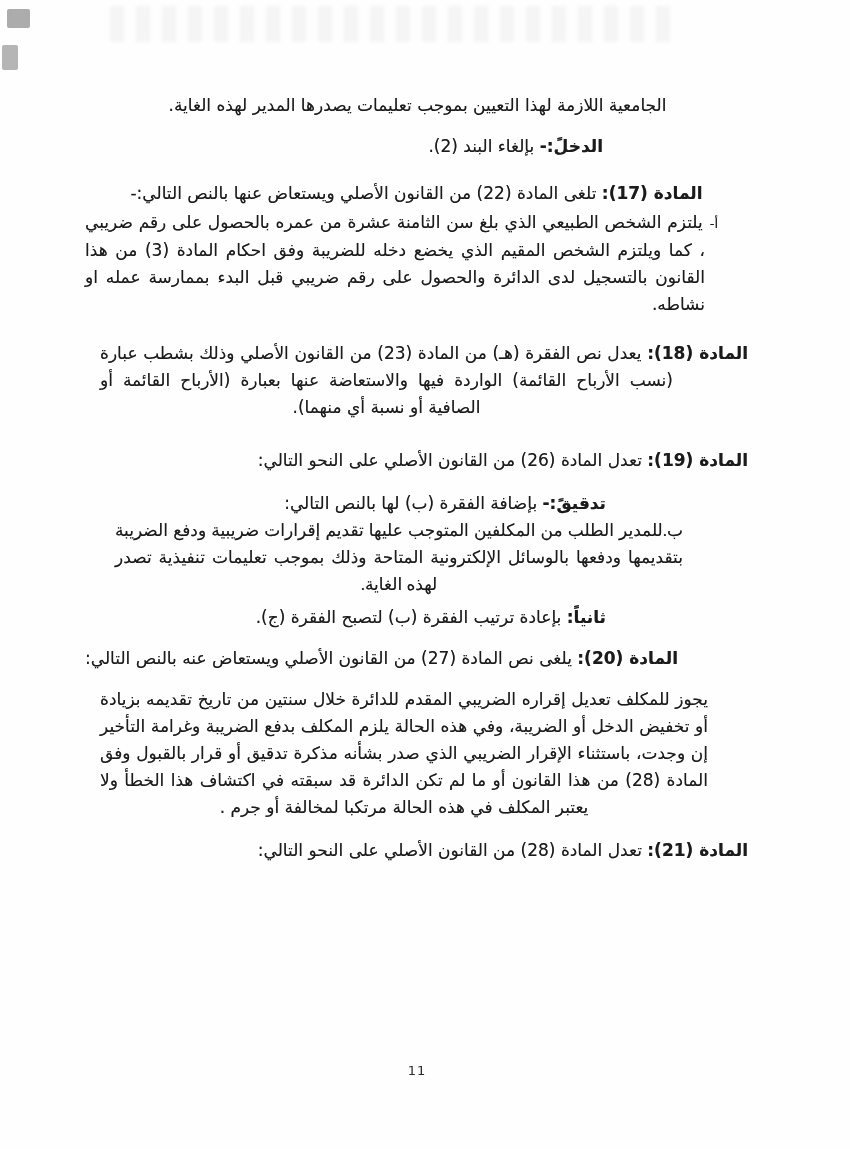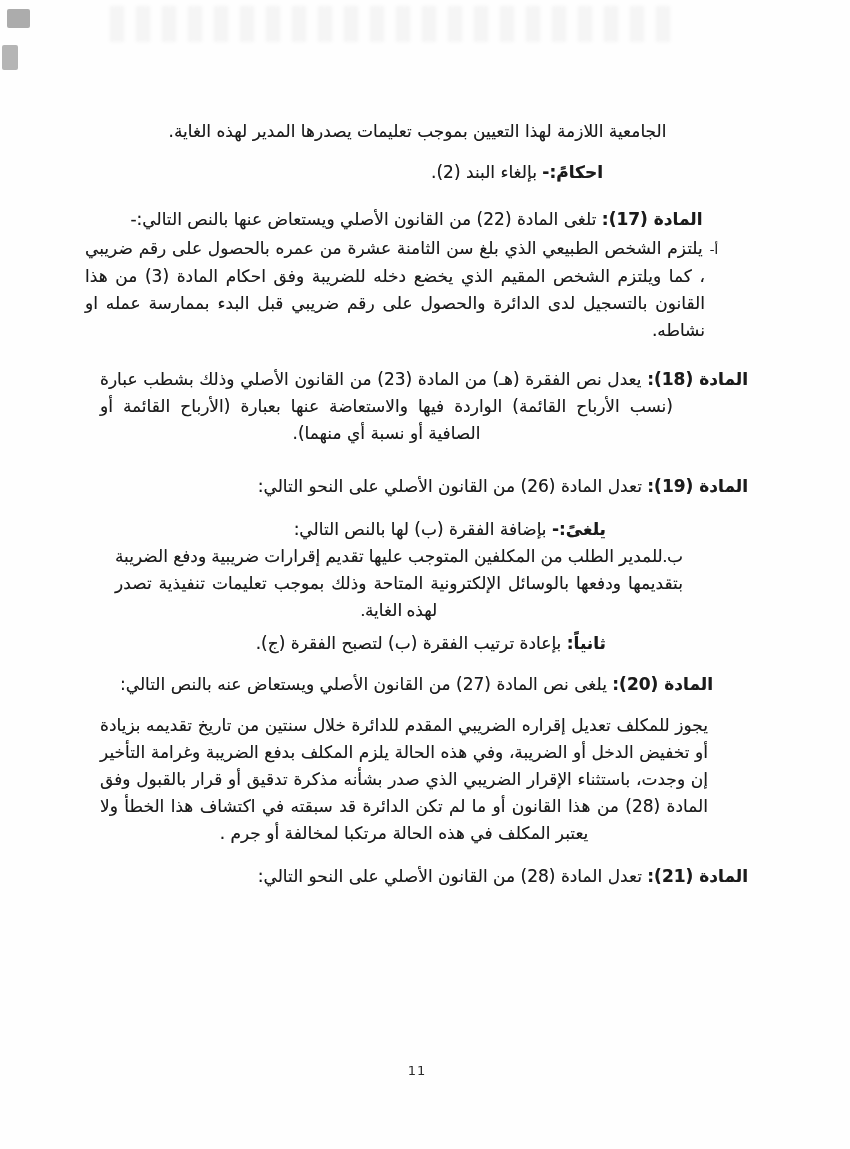--- a/index.html
+++ b/index.html
@@ -38,21 +38,21 @@
     direction: rtl;
     font-size: 17px;
     line-height: 27px;
     text-shadow: 0 0 0.5px rgba(0,0,0,0.45);
   }
   .para { margin: 0; }
   .lbl { font-weight: bold; }
   .marker { font-size: 13px; margin-left: 7px; }
 
   .p-intro {
-    margin-top: 118px;
+    margin-top: 92px;
     margin-right: 10px;
     margin-left: 12px;
     text-align: justify;
     text-align-last: center;
   }
   .p-second {
     margin-top: 14px;
     margin-right: 145px;
     text-align: right;
   }
@@ -82,21 +82,21 @@
   .p-art19-head { margin-top: 26px; text-align: right; }
   .p-awalan { margin-top: 16px; margin-right: 142px; text-align: right; }
   .p-item-b19 {
     margin-right: 65px;
     margin-left: 30px;
     text-align: justify;
     text-align-last: center;
     font-family: Liberation Serif, serif;
   }
   .p-thanian19 { margin-top: 6px; margin-right: 142px; text-align: right; }
-  .p-art20-head { margin-top: 14px; text-align: center; }
+  .p-art20-head { margin-top: 14px; text-align: left; }
   .p-art20-body {
     margin-top: 14px;
     margin-right: 40px;
     margin-left: 15px;
     text-align: justify;
     text-align-last: center;
   }
   .p-art21-head { margin-top: 16px; text-align: right; }
 
   .page-number {
@@ -117,32 +117,32 @@
 <div class="page">
 
   <div class="artifact a1"></div>
   <div class="artifact a2"></div>
   <div class="ghost-band"></div>
 
   <div class="content">
 
     <p class="para p-intro"><span>الجامعية اللازمة لهذا التعيين بموجب تعليمات يصدرها المدير لهذه الغاية.</span></p>
 
-    <p class="para p-second"><span class="lbl">احكامً:-</span> <span>بإلغاء البند (2).</span></p>
+    <p class="para p-second"><span class="lbl">الدخلً:-</span> <span>بإلغاء البند (2).</span></p>
 
     <p class="para p-art17-head"><span class="lbl">المادة (17):</span> <span>تلغى المادة (22) من القانون الأصلي ويستعاض عنها بالنص التالي:-</span></p>
 
     <p class="para p-item-a"><span class="marker">أ-</span><span>يلتزم الشخص الطبيعي الذي بلغ سن الثامنة عشرة من عمره بالحصول على رقم ضريبي ، كما ويلتزم الشخص المقيم الذي يخضع دخله للضريبة وفق احكام المادة (3) من هذا القانون بالتسجيل لدى الدائرة والحصول على رقم ضريبي قبل البدء بممارسة عمله او نشاطه.</span></p>
 
 
     <p class="para p-art18"><span class="lbl">المادة (18):</span> <span>يعدل نص الفقرة (هـ) من المادة (23) من القانون الأصلي وذلك بشطب عبارة (نسب الأرباح القائمة) الواردة فيها والاستعاضة عنها بعبارة (الأرباح القائمة أو الصافية أو نسبة أي منهما).</span></p>
 
     <p class="para p-art19-head"><span class="lbl">المادة (19):</span> <span>تعدل المادة (26) من القانون الأصلي على النحو التالي:</span></p>
 
-    <p class="para p-awalan"><span class="lbl">يلغىً:-</span> <span>بإضافة الفقرة (ب) لها بالنص التالي:</span></p>
+    <p class="para p-awalan"><span class="lbl">تدقيقً:-</span> <span>بإضافة الفقرة (ب) لها بالنص التالي:</span></p>
 
     <p class="para p-item-b19"><span>ب.للمدير الطلب من المكلفين المتوجب عليها تقديم إقرارات ضريبية ودفع الضريبة بتقديمها ودفعها بالوسائل الإلكترونية المتاحة وذلك بموجب تعليمات تنفيذية تصدر لهذه الغاية.</span></p>
 
     <p class="para p-thanian19"><span class="lbl">ثانياً:</span> <span>بإعادة ترتيب الفقرة (ب) لتصبح الفقرة (ج).</span></p>
 
     <p class="para p-art20-head"><span class="lbl">المادة (20):</span> <span>يلغى نص المادة (27) من القانون الأصلي ويستعاض عنه بالنص التالي:</span></p>
 
     <p class="para p-art20-body"><span>يجوز للمكلف تعديل إقراره الضريبي المقدم للدائرة خلال سنتين من تاريخ تقديمه بزيادة أو تخفيض الدخل أو الضريبة، وفي هذه الحالة يلزم المكلف بدفع الضريبة وغرامة التأخير إن وجدت، باستثناء الإقرار الضريبي الذي صدر بشأنه مذكرة تدقيق أو قرار بالقبول وفق المادة (28) من هذا القانون أو ما لم تكن الدائرة قد سبقته في اكتشاف هذا الخطأ ولا يعتبر المكلف في هذه الحالة مرتكبا لمخالفة أو جرم .</span></p>
 
     <p class="para p-art21-head"><span class="lbl">المادة (21):</span> <span>تعدل المادة (28) من القانون الأصلي على النحو التالي:</span></p>

